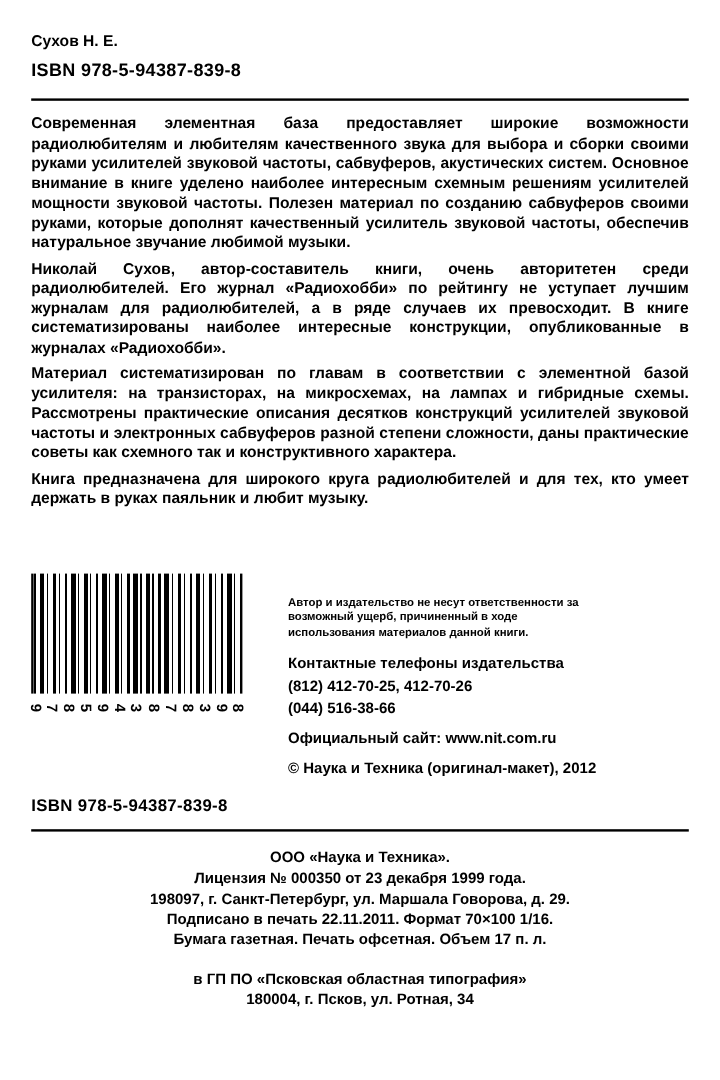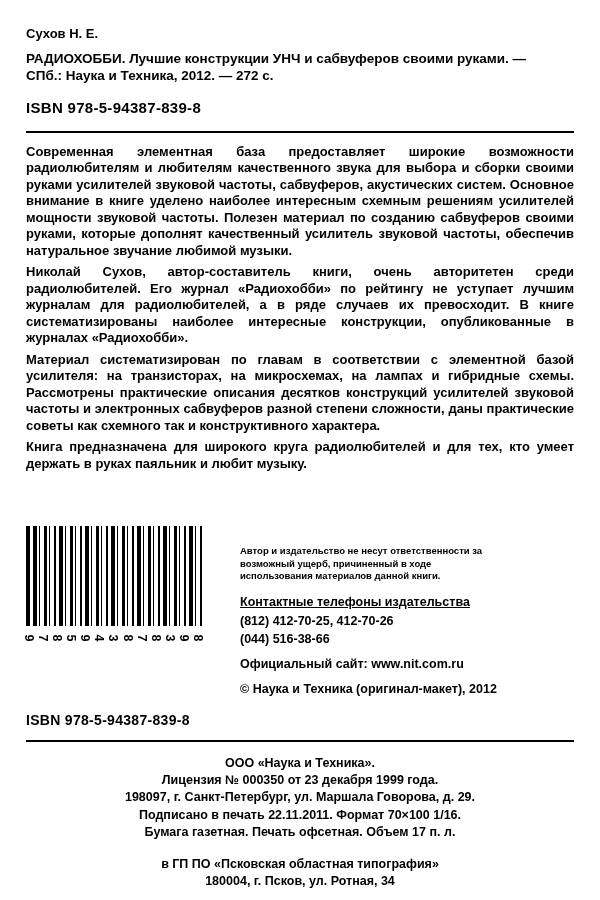--- a/index.html
+++ b/index.html
@@ -51,35 +51,34 @@
     width:176px; height:20px;
     display:flex; justify-content:space-between; align-items:center;
     margin-top:2px;
   }
   .bcd { display:inline-block; transform:rotate(90deg); font-size:12.5px; }
   .pub-col { flex:1; padding-left:18px; padding-top:2px;margin-top:17px; }
   .disclaimer {
     font-size:9.5px; line-height:1.32; font-weight:700;
     max-width:250px; margin:0 0 12px 0;
   }
-  .contacts-title { font-size:12.5px; margin:0 0 3px 0;text-decoration:underline; }
+  .contacts-title { font-size:12.5px; margin:0 0 3px 0; }
   .contact-line { font-size:12.5px; line-height:1.45; }
   .site-line { font-size:12.5px; margin-top:9px; }
   .copyright-line { font-size:12.5px; margin-top:11px; }
   .isbn-bottom { font-size:14px; letter-spacing:.3px; margin:16px 0 0 0; }
   .imprint { text-align:center; font-size:12.5px; line-height:1.38; }
   .printer { text-align:center; font-size:12.5px; line-height:1.38; margin-top:15px; }
 </style>
 </head>
 <body>
 
 <div class="page">
 
   <div class="author">Сухов Н. Е.</div>
-  <div class="biblio">РАДИОХОББИ. Лучшие конструкции УНЧ и сабвуферов своими руками. — СПб.: Наука и Техника, 2012. — 272 с.</div>
   <div class="isbn-top">ISBN 978-5-94387-839-8</div>
 
   <hr class="rule">
 
   <div class="annotation">
     <p>Современная элементная база предоставляет широкие возможности радиолюбителям и любителям качественного звука для выбора и сборки своими руками усилителей звуковой частоты, сабвуферов, акустических систем. Основное внимание в книге уделено наиболее интересным схемным решениям усилителей мощности звуковой частоты. Полезен материал по созданию сабвуферов своими руками, которые дополнят качественный усилитель звуковой частоты, обеспечив натуральное звучание любимой музыки.</p>
     <p>Николай Сухов, автор-составитель книги, очень авторитетен среди радиолюбителей. Его журнал «Радиохобби» по рейтингу не уступает лучшим журналам для радиолюбителей, а в ряде случаев их превосходит. В книге систематизированы наиболее интересные конструкции, опубликованные в журналах «Радиохобби».</p>
     <p>Материал систематизирован по главам в соответствии с элементной базой усилителя: на транзисторах, на микросхемах, на лампах и гибридные схемы. Рассмотрены практические описания десятков конструкций усилителей звуковой частоты и электронных сабвуферов разной степени сложности, даны практические советы как схемного так и конструктивного характера.</p>
     <p>Книга предназначена для широкого круга радиолюбителей и для тех, кто умеет держать в руках паяльник и любит музыку.</p>
   </div>

